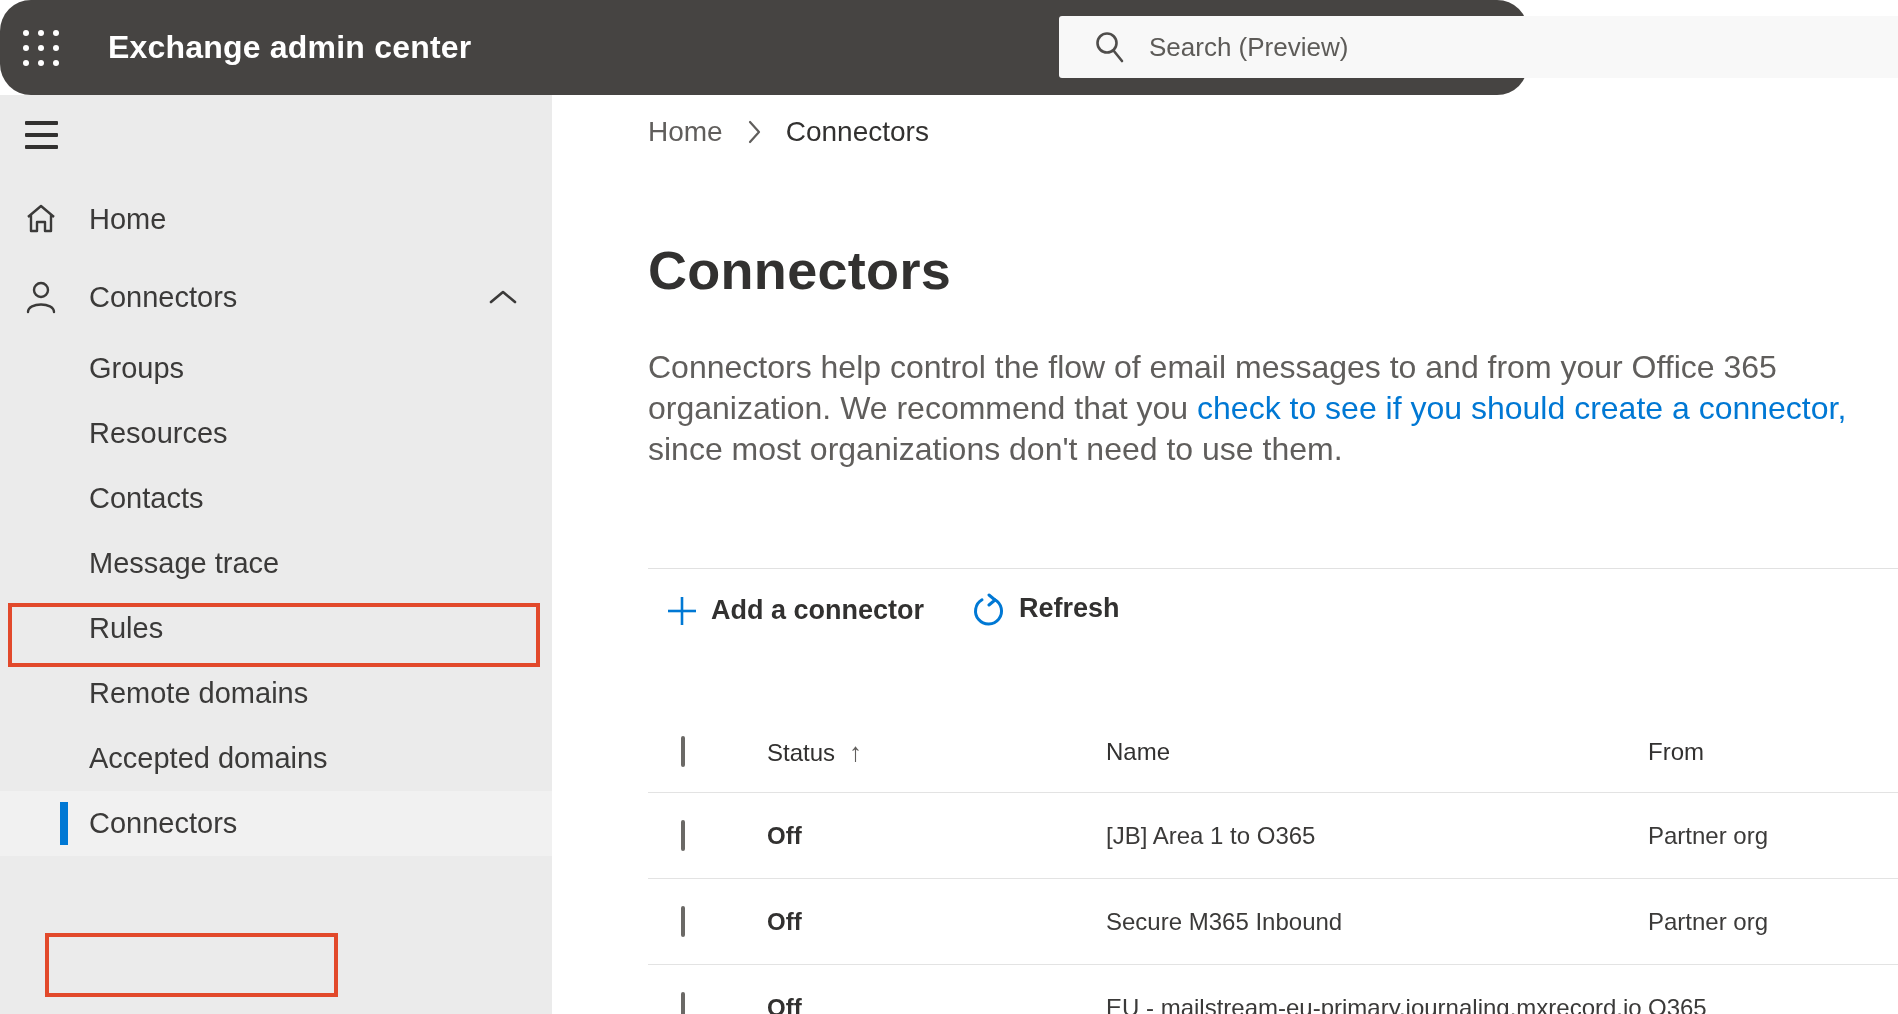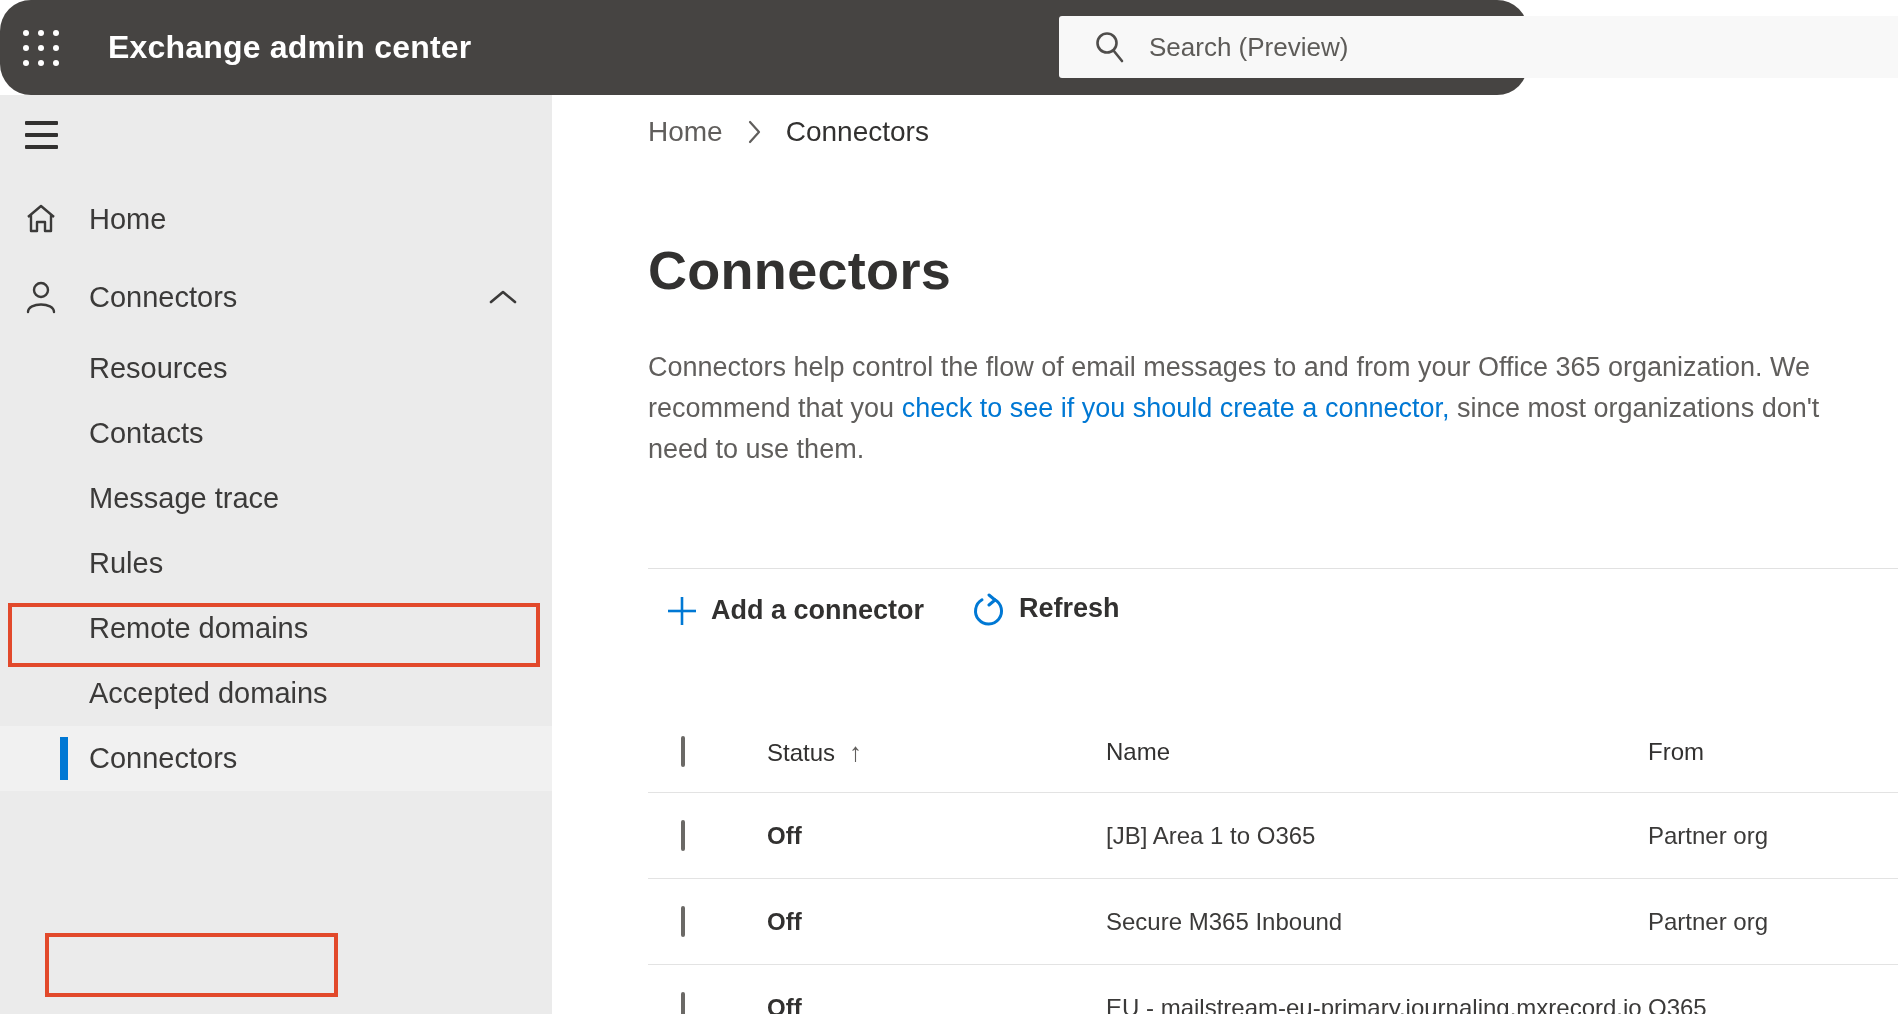--- a/index.html
+++ b/index.html
@@ -80,21 +80,21 @@
   }
   .breadcrumb .crumb-home { color:#605e5c; cursor:pointer; }
   .breadcrumb .crumb-sep { margin:0 24px; display:flex; align-items:center; }
   .breadcrumb .crumb-current { color:#323130; }
   .page-title {
     position:absolute; left:96px; top:144px; font-size:54px; font-weight:700; color:#323130;
     letter-spacing:0.3px;
   }
   .page-desc {
     position:absolute; left:96px; top:252px; width:1218px;
-    font-size:27px; line-height:41px; color:#605e5c;
+    font-size:32px; line-height:41px; color:#605e5c;
   }
   .page-desc a { color:#0078d4; text-decoration:none; cursor:pointer; }
   .toolbar-divider {
     position:absolute; left:96px; top:473px; width:1250px; height:1px; background:#e1e1e1;
   }
   .toolbar {
     position:absolute; left:114px; top:492px; height:48px;
     display:flex; align-items:center; gap:46px;
   }
   .toolbar .tbtn {
@@ -170,20 +170,23 @@
         </svg>
       </span>
       <span class="nav-label">Connectors</span>
       <span class="chevron">
         <svg width="30" height="16" viewBox="0 0 30 16">
           <polyline points="3,13 15,3 27,13" fill="none" stroke="#3b3a39" stroke-width="2.6" stroke-linecap="round" stroke-linejoin="round"></polyline>
         </svg>
       </span>
     </li>
     <li class="lvl2">
+      <span class="nav-label">Groups</span>
+    </li>
+    <li class="lvl2">
       <span class="nav-label">Resources</span>
     </li>
     <li class="lvl2">
       <span class="nav-label">Contacts</span>
     </li>
     <li class="lvl2">
       <span class="nav-label">Message trace</span>
     </li>
     <li class="lvl2">
       <span class="nav-label">Rules</span>

